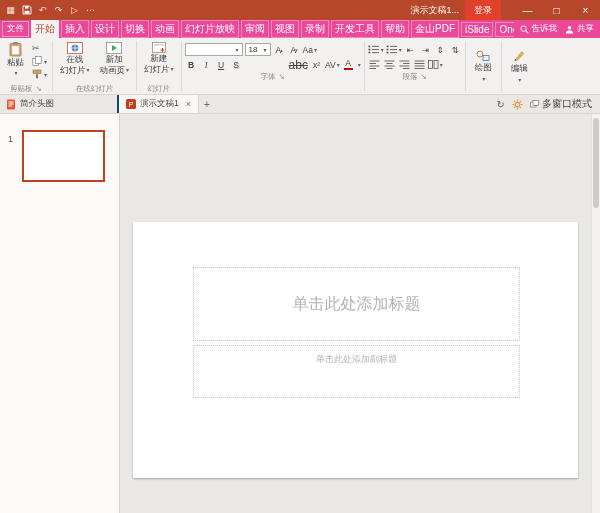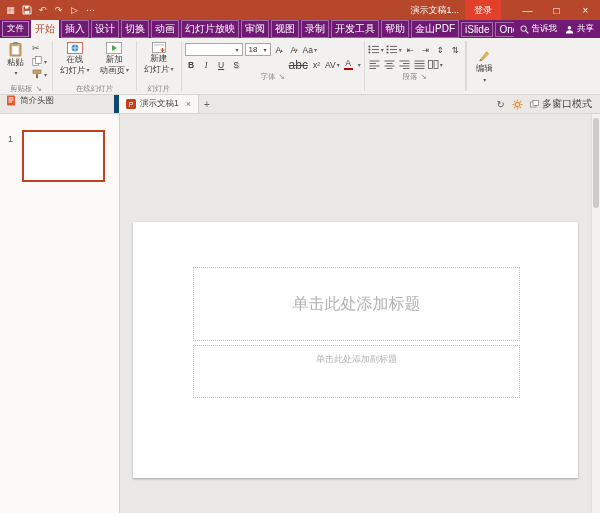--- a/index.html
+++ b/index.html
@@ -11,21 +11,21 @@
   .titlebar { height:20px; background:#B7472A; display:flex; align-items:center; color:#fff; flex:0 0 auto; }
   .qa { display:flex; align-items:center; padding-left:3px; gap:1px; }
   .qa-btn { width:15px; height:16px; display:flex; align-items:center; justify-content:center; font-size:9px; color:#F6E8E2; }
   .tb-right { margin-left:auto; display:flex; align-items:center; }
   .tb-title { font-size:9px; color:#fff; margin-right:6px; }
   .login-btn { height:20px; background:#E3402B; color:#fff; font-size:9px; display:flex; align-items:center; padding:11px 9px; }
   .win-ctrls { display:flex; margin-left:12px; }
   .win-btn { width:29px; height:20px; display:flex; align-items:center; justify-content:center; font-size:10px; color:#fff; }
 
   
-  .tabrow { height:18px; background:#701a75; display:flex; align-items:center; color:#fff; padding:0 2px; flex:0 0 auto; }
+  .tabrow { height:18px; background:#ec4899; display:flex; align-items:center; color:#fff; padding:0 2px; flex:0 0 auto; }
   .filetab { flex:0 0 auto; font-size:8.5px; padding:1px 4px; border:1px solid rgba(255,255,255,.45); margin-right:2px; white-space:nowrap; }
   .tabs-strip { display:flex; gap:2px; overflow:hidden; flex:1 1 auto; min-width:0; align-items:center; }
   .rtab { flex:0 0 auto; font-size:10px; padding:1px 3px; border:1px solid rgba(255,255,255,.35); white-space:nowrap; }
   .rtab.sel { background:#F3F1F0; color:#B7472A; border-color:#F3F1F0; }
   .tab-right { flex:0 0 auto; display:flex; gap:8px; padding:0 4px 0 6px; }
   .tellme, .share { display:flex; align-items:center; gap:3px; font-size:8.5px; white-space:nowrap; }
 
   
   .ribbon { height:57px; background:#F3F1F0; display:flex; border-bottom:1px solid #D9D5D2; flex:0 0 auto; }
   .rgroup { display:flex; flex-direction:column; padding:2px 3px 0; }
@@ -50,21 +50,21 @@
   .b-under { text-decoration:underline; }
   .b-shadow { text-shadow:1px 1px 0 #bbb; }
   .b-strike { text-decoration:line-through; font-size:12px;margin-left:44px; }
   .fontcolor { display:inline-flex; flex-direction:column; align-items:center; line-height:1; }
   .colorbar { display:block; width:9px; height:2px; background:#C00000; margin-top:1px; }
   .tiny-up { font-size:5px; color:#C2401F; margin-left:-1px; }
   .bigv { display:flex; flex-direction:column; align-items:center; justify-content:center; gap:1px; font-size:8.5px; color:#3F3F3F; padding:0 9px; height:100%; }
 
   
   .docbar { height:19px; background:#EAE7E5; display:flex; align-items:center; font-size:8.5px; color:#444; border-bottom:1px solid #D9D5D2; flex:0 0 auto; }
-  .ws { width:119px; border-right:5px solid #0c4a6e; display:flex; gap:4px; padding:0 6px; height:100%; }
+  .ws { width:119px; border-right:2px solid #0c4a6e; display:flex; gap:4px; align-items:center; padding:0 6px; height:100%; }
   .dtab { display:flex; align-items:center; gap:4px; padding:0 7px; height:100%; background:#F9F7F6; border-right:1px solid #D8D4D1; }
   .dtab .x { font-size:9px; color:#777; margin-left:3px; }
   .plus { width:16px; text-align:center; color:#666; font-size:10px; }
   .dright { margin-left:auto; display:flex; align-items:center; gap:7px; padding-right:8px; color:#666; font-size:10px; }
   .mwin { display:flex; align-items:center; gap:3px; font-size:10px; color:#444; }
 
   
   .main { flex:1 1 auto; display:flex; min-height:0; }
   .thumbs { width:120px; background:#FBFAF9; border-right:1px solid #D5D2CF; position:relative; flex:0 0 auto; }
   .thumbnum { position:absolute; left:8px; top:20px; font-size:9px; color:#555; }
@@ -374,20 +374,28 @@
           </span>
         </div>
       </div>
       <div class="glabel">
         <span>段落</span>
         <span>↘</span>
       </div>
     </div>
     <div class="vsep"></div>
 
+    <div class="bigv">
+      <svg width="14" height="11" viewBox="0 0 14 11">
+          <circle cx="4" cy="4" r="3" fill="none" stroke="#D2691E" stroke-width="0.9"></circle>
+          <rect x="7" y="5.5" width="6" height="5" fill="none" stroke="#4A89C8" stroke-width="0.9"></rect>
+        </svg>
+      <span>绘图</span>
+      <span class="dd">▾</span>
+    </div>
     <div class="vsep"></div>
 
     <div class="bigv">
       <svg width="12" height="12" viewBox="0 0 14 14">
           <polygon points="2,12.5 4.5,12.5 12.5,4.5 10,2" fill="#E8B84B" stroke="#9A7B2F" stroke-width="0.6"></polygon>
           <polygon points="2,12.5 2.6,10.4 4.1,11.9" fill="#5B5B5B"></polygon>
         </svg>
       <span>编辑</span>
       <span class="dd">▾</span>
     </div>

